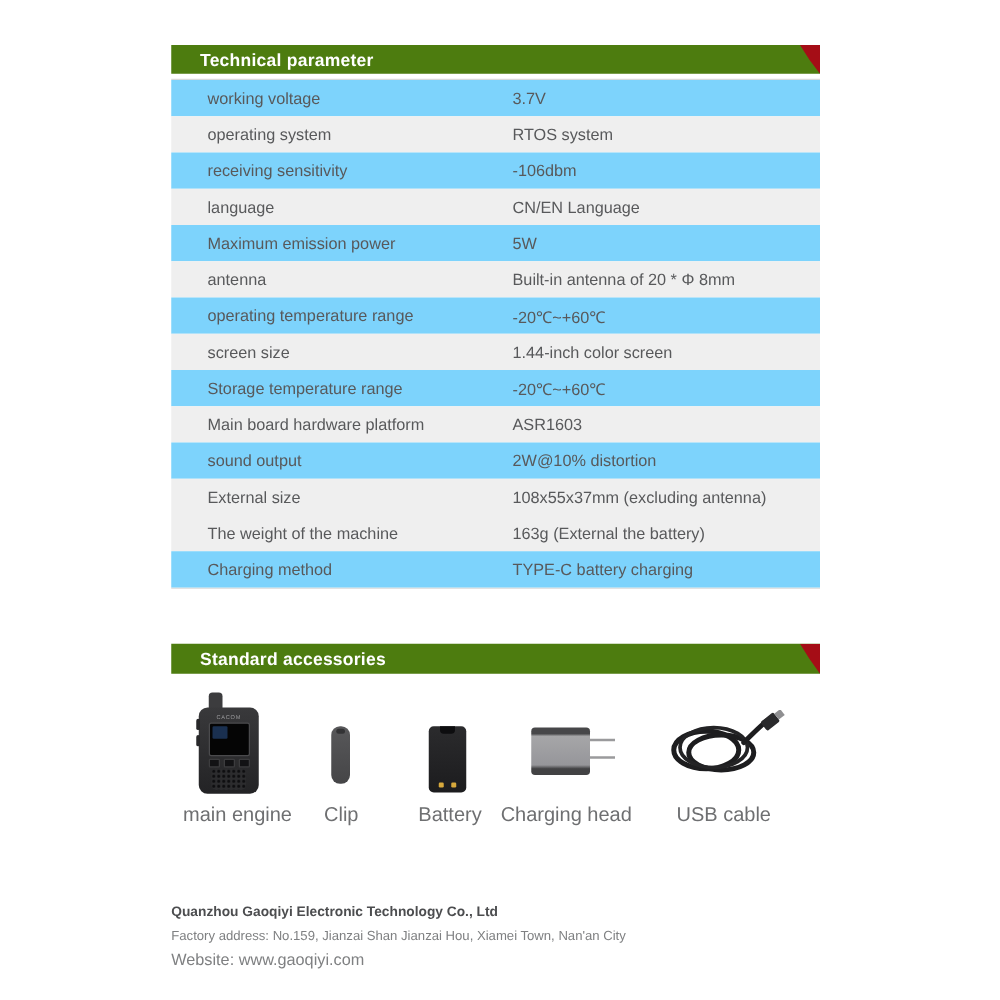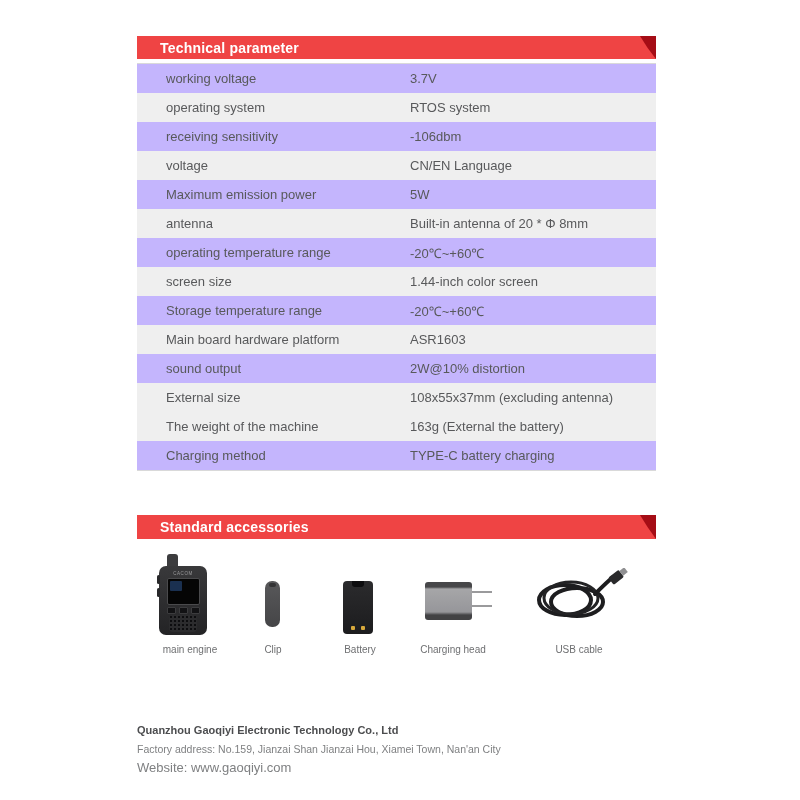--- a/index.html
+++ b/index.html
@@ -1,40 +1,40 @@
 <!DOCTYPE html>
 <html><head>
 <meta charset="utf-8">
 <style>
   html,body{margin:0;padding:0;background:#fff;}
   .canvas{position:relative;width:800px;height:800px;background:#ffffff;overflow:hidden;
           font-family:"Liberation Sans", sans-serif;}
 
   
-  .banner{position:absolute;left:137px;width:519px;background:#ef4444;color:#ffffff;
+  .banner{position:absolute;left:137px;width:519px;background:#4d7c0f;color:#ffffff;
           overflow:hidden;}
   .banner .banner-title{position:absolute;left:23px;top:50%;transform:translateY(-50%);
           font-size:14px;font-weight:bold;letter-spacing:.2px;white-space:nowrap;}
   .banner svg{position:absolute;right:0;top:0;}
   .banner-tech{top:36px;height:23px;}
   .banner-acc{top:515px;height:24px;text-decoration:underline;}
 
   
   .spec-table{position:absolute;left:137px;top:63px;width:519px;
           border-top:1px solid #d9d9d9;border-bottom:1px solid #d9d9d9;}
   .spec-row{position:relative;height:29px;display:flex;align-items:center;
-          font-size:13px;color:#58595b;background:#c4b5fd;}
+          font-size:13px;color:#58595b;background:#7dd3fc;}
   .spec-row.alt{background:#efefef;}
   .spec-row .spec-label{padding-left:29px;white-space:nowrap;}
   .spec-row .spec-value{position:absolute;left:273px;white-space:nowrap;}
 
   
   .acc-item{position:absolute;}
   .acc-label{position:absolute;top:644px;transform:translateX(-50%);
-          font-size:10px;color:#6e6f71;white-space:nowrap;}
+          font-size:16px;color:#6e6f71;white-space:nowrap;}
 
   
   .wt{left:159px;top:553px;width:50px;height:82px;}
   .wt-antenna{position:absolute;left:8px;top:1px;width:11px;height:16px;
           background:#3c3c3e;border-radius:3px 3px 0 0;}
   .wt-body{position:absolute;left:0;top:13px;width:48px;height:69px;
           background:linear-gradient(180deg,#39393b,#232325);border-radius:7px;}
   .wt-brand{position:absolute;left:0;top:5px;width:100%;text-align:center;
           font-size:4.5px;color:#9a9a9c;letter-spacing:.6px;}
   .wt-screen{position:absolute;left:8px;top:12px;width:31px;height:25px;background:#050505;
@@ -102,21 +102,21 @@
     </div>
     <div class="spec-row alt">
       <span class="spec-label">operating system</span>
       <span class="spec-value">RTOS system</span>
     </div>
     <div class="spec-row">
       <span class="spec-label">receiving sensitivity</span>
       <span class="spec-value">-106dbm</span>
     </div>
     <div class="spec-row alt">
-      <span class="spec-label">voltage</span>
+      <span class="spec-label">language</span>
       <span class="spec-value">CN/EN Language</span>
     </div>
     <div class="spec-row">
       <span class="spec-label">Maximum emission power</span>
       <span class="spec-value">5W</span>
     </div>
     <div class="spec-row alt">
       <span class="spec-label">antenna</span>
       <span class="spec-value">Built-in antenna of 20 * Φ 8mm</span>
     </div>

